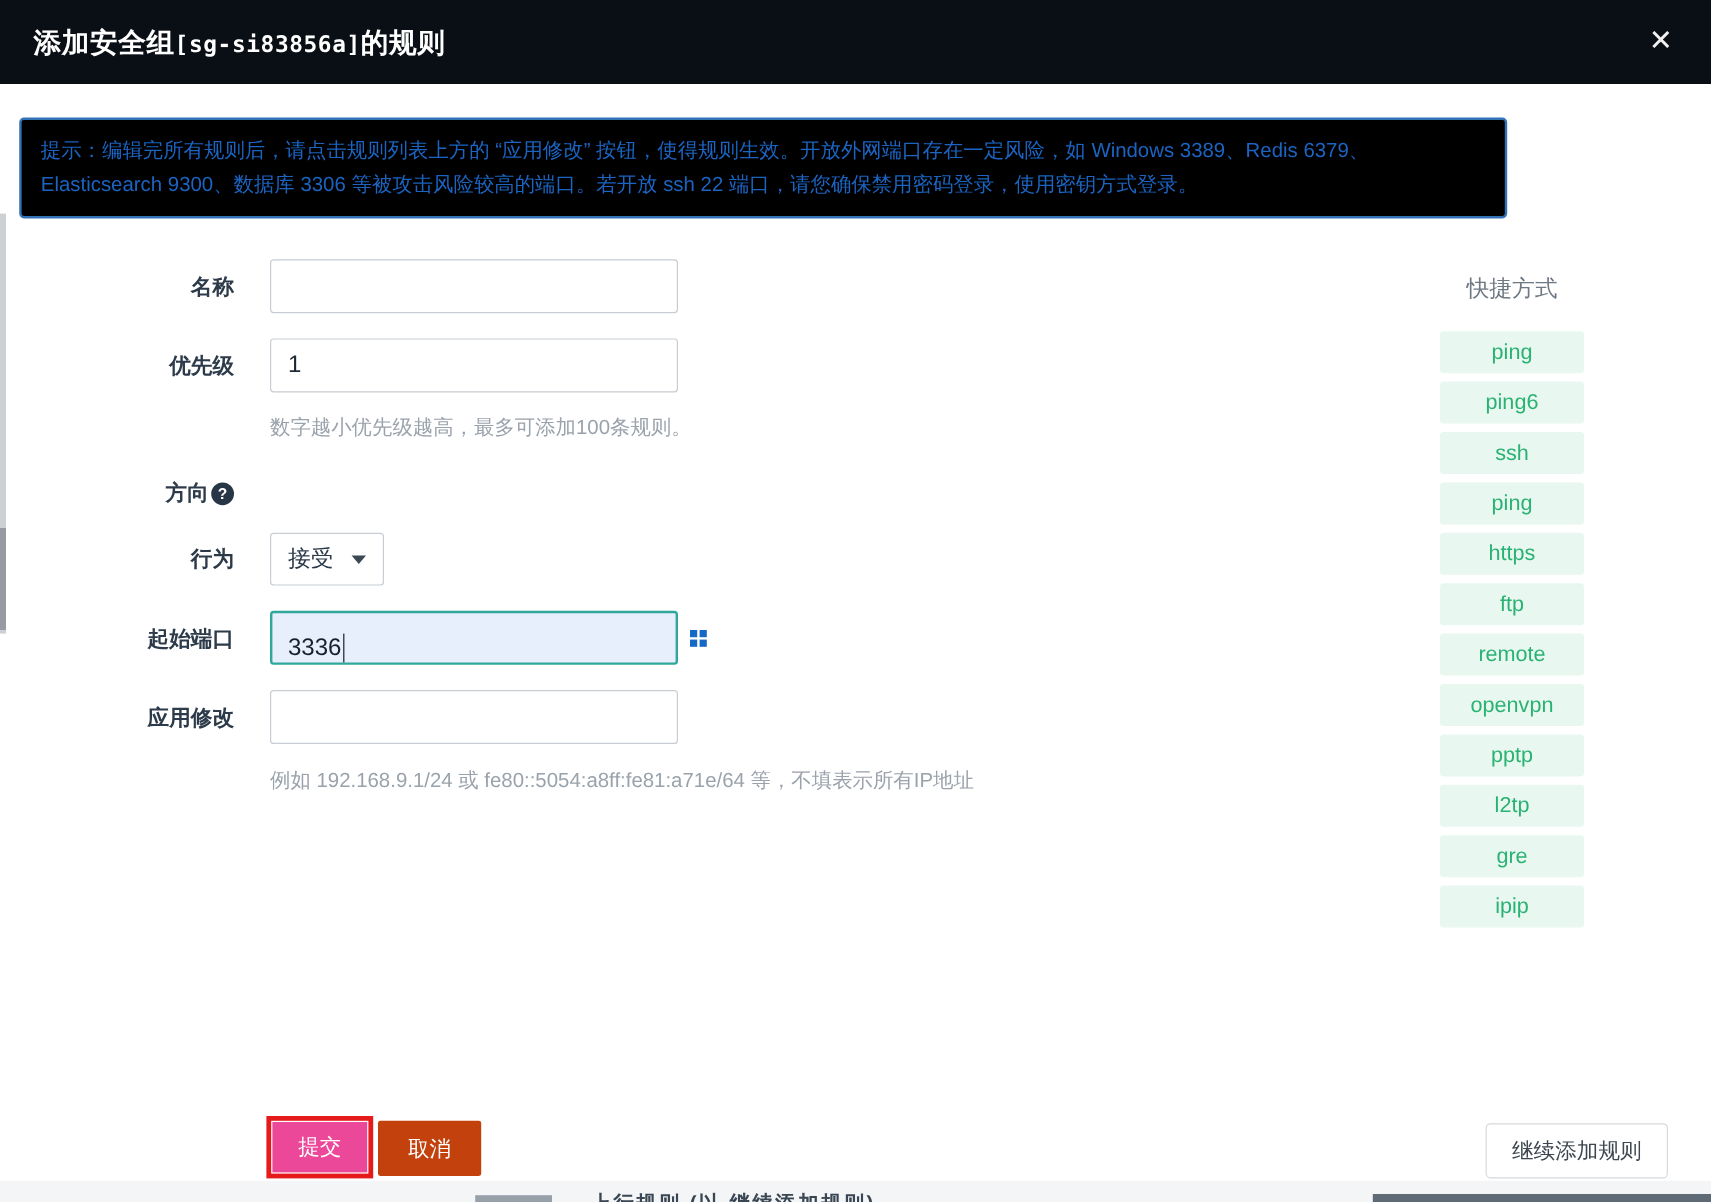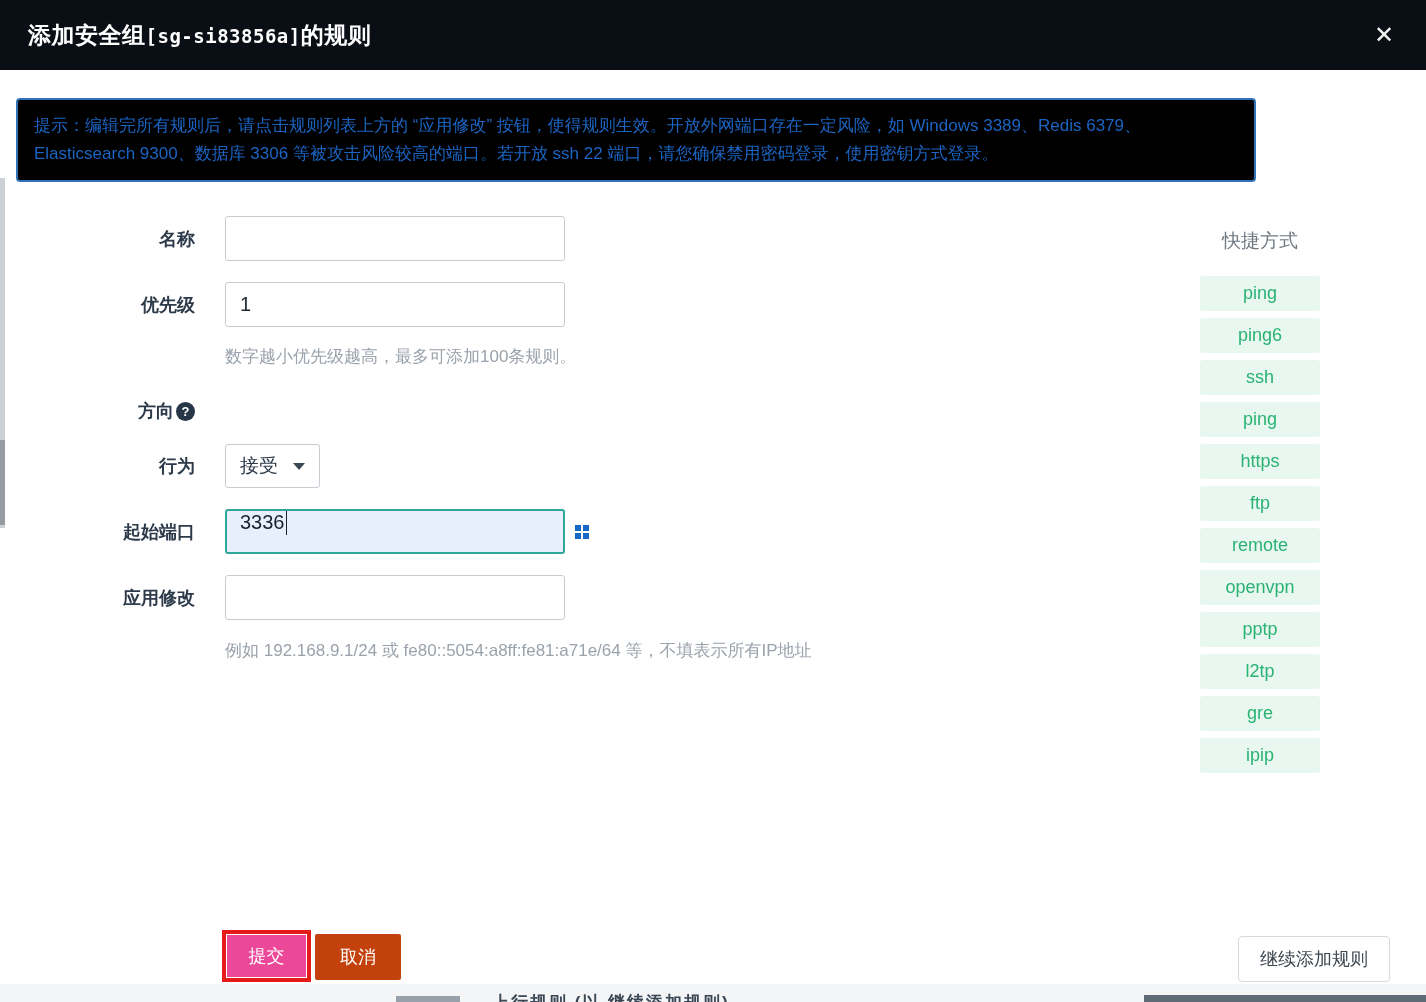--- a/index.html
+++ b/index.html
@@ -36,21 +36,21 @@
     color:#2c3a49; flex:none; display:flex; justify-content:flex-end; align-items:center;
   }
   .fctrl { margin-left:30px; display:flex; align-items:center; }
   .tinput {
     width:340px; height:45px; border:1px solid #c8cdd3; border-radius:3px;
     font-size:20px; color:#1e2833; padding:0 14px; outline:none; background:#fff;
     font-family:"Liberation Sans","DejaVu Sans",sans-serif;
   }
   .finput {
     width:340px; height:45px; border:2px solid #2fa89b; border-radius:3px;
-    background:#e8effc; display:flex; align-items:flex-start; padding:0 13px;
+    background:#e8effc; display:flex; align-items:flex-end; padding:0 13px;
     font-size:20px; color:#17202b; cursor:text;
   }
   .caret { display:inline-block; width:1.5px; height:24px; background:#17202b; margin-left:1px; }
   .hintrow { margin-left:225px; font-size:17px; color:#9aa2ab; line-height:20px; }
   .hint-a { margin-top:-1px; margin-bottom:32px; }
   .hint-b { margin-top:0px; }
   .selectbox {
     height:44px; border:1px solid #c8cdd3; border-radius:3px; background:#fff;
     display:flex; align-items:center; padding:0 14px; font-size:19px; color:#2c3a49;
     cursor:pointer; justify-content:space-between;

